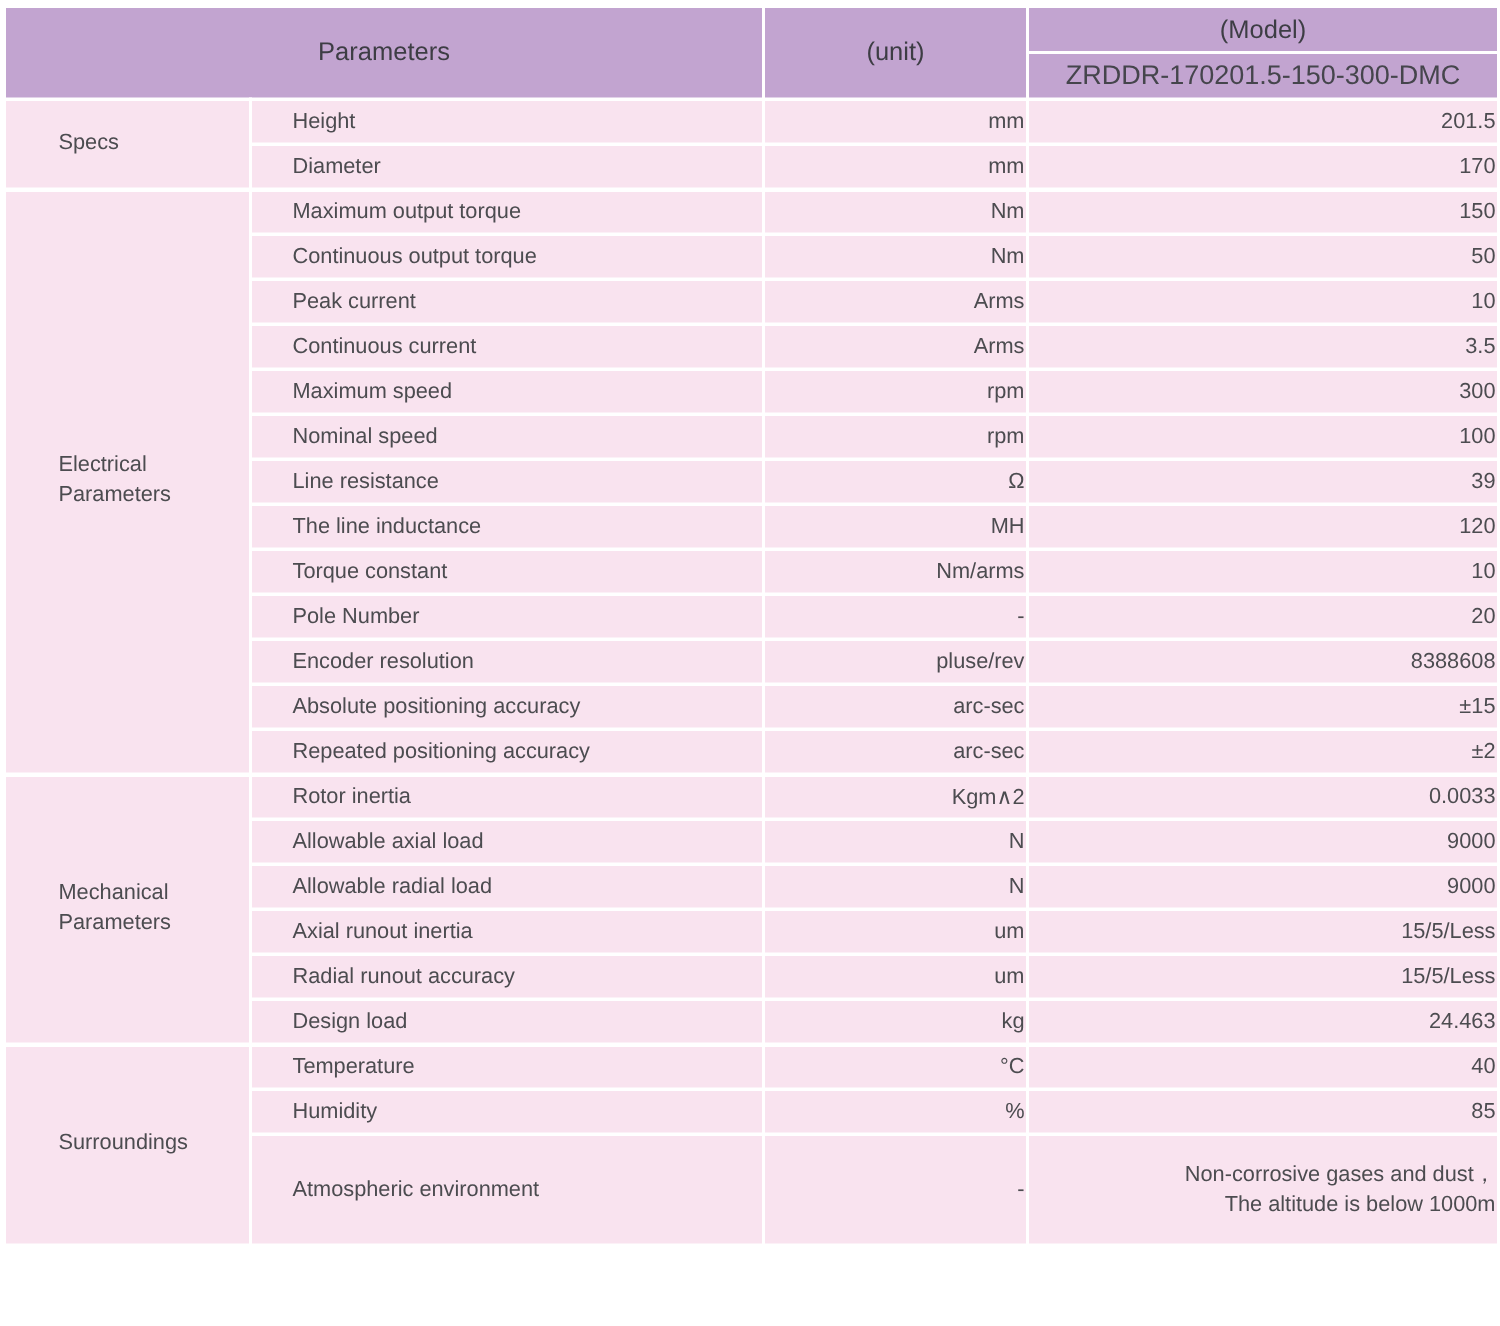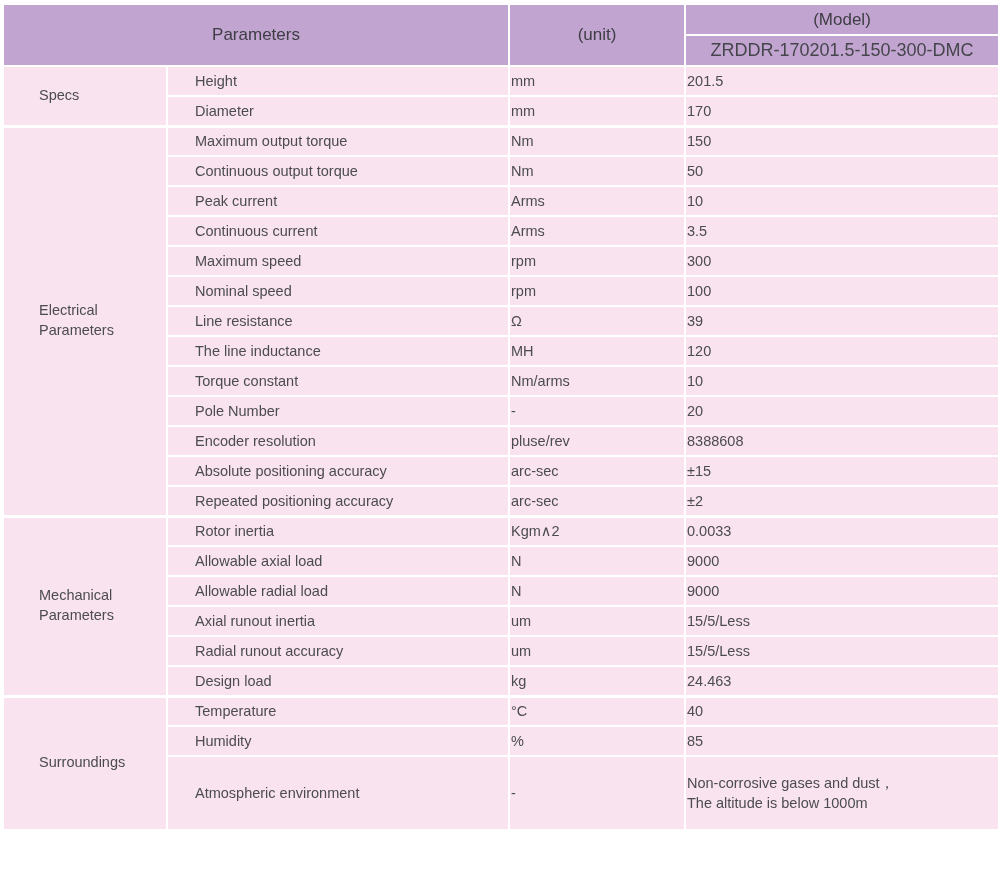--- a/index.html
+++ b/index.html
@@ -54,21 +54,21 @@
   }
   td.group-cell .group-label-inner {
     max-width: 92px;
     margin: 0 auto;
   }
   td.param-cell {
     text-align: left;
     padding-left: 27px;
   }
   td.unit-cell, td.value-cell {
-    text-align: left;
+    text-align: right;
   }
   td.value-cell {
     white-space: pre-line;
     line-height: 1.4;
   }
   tr.group-start td { border-top: 3px solid #ffffff; }
   
   .footer-note {
     margin-top: 9px;
     padding: 0 1px;

